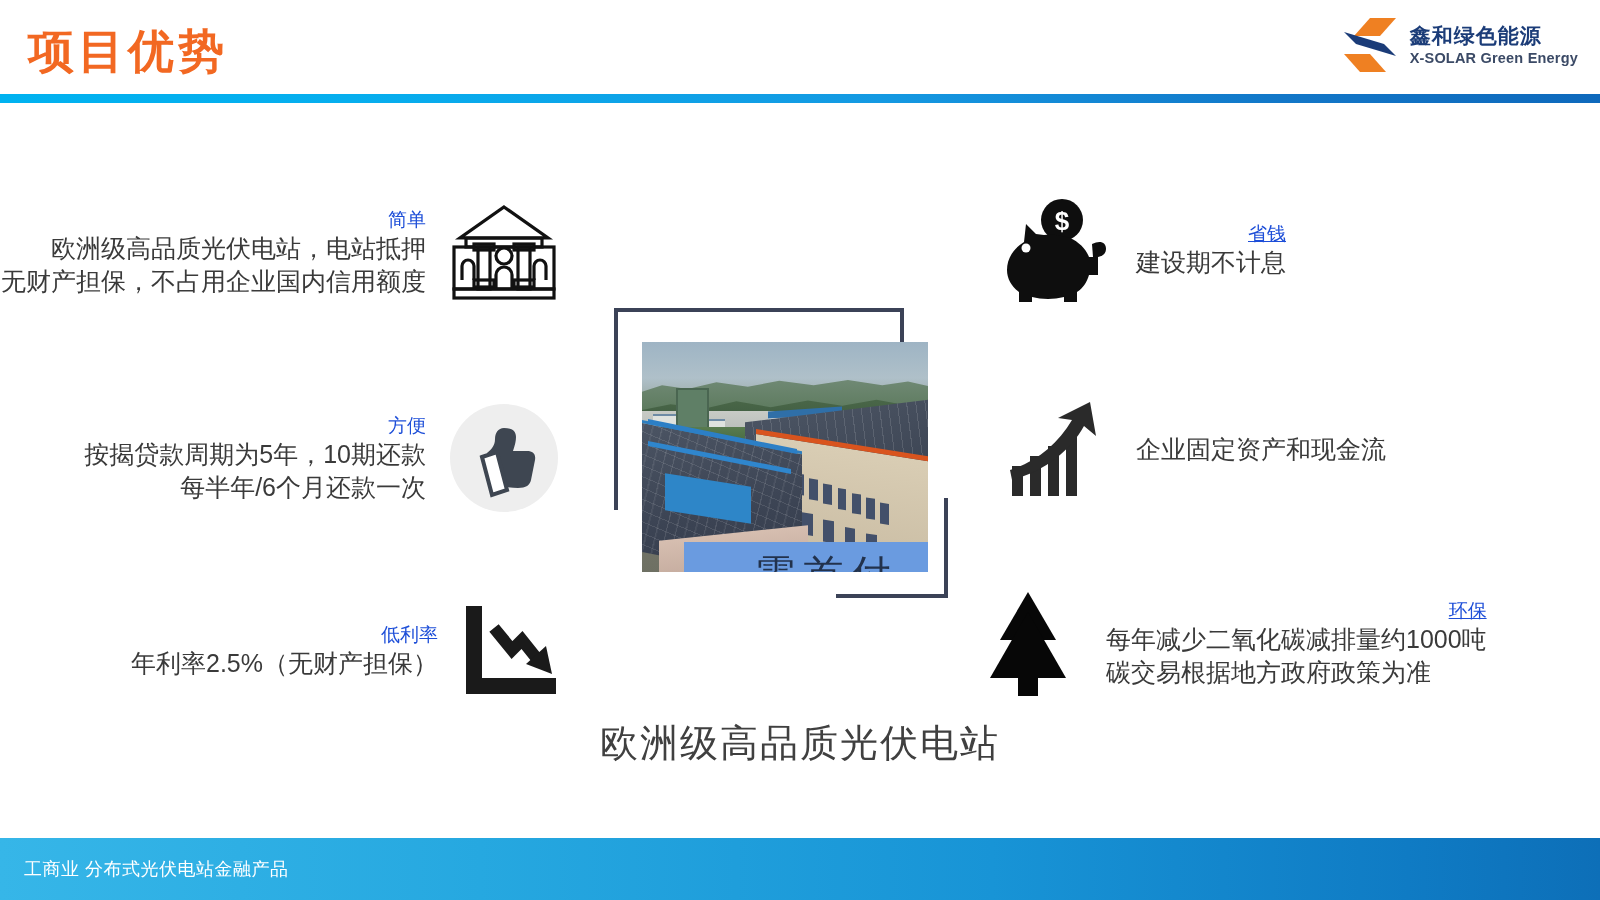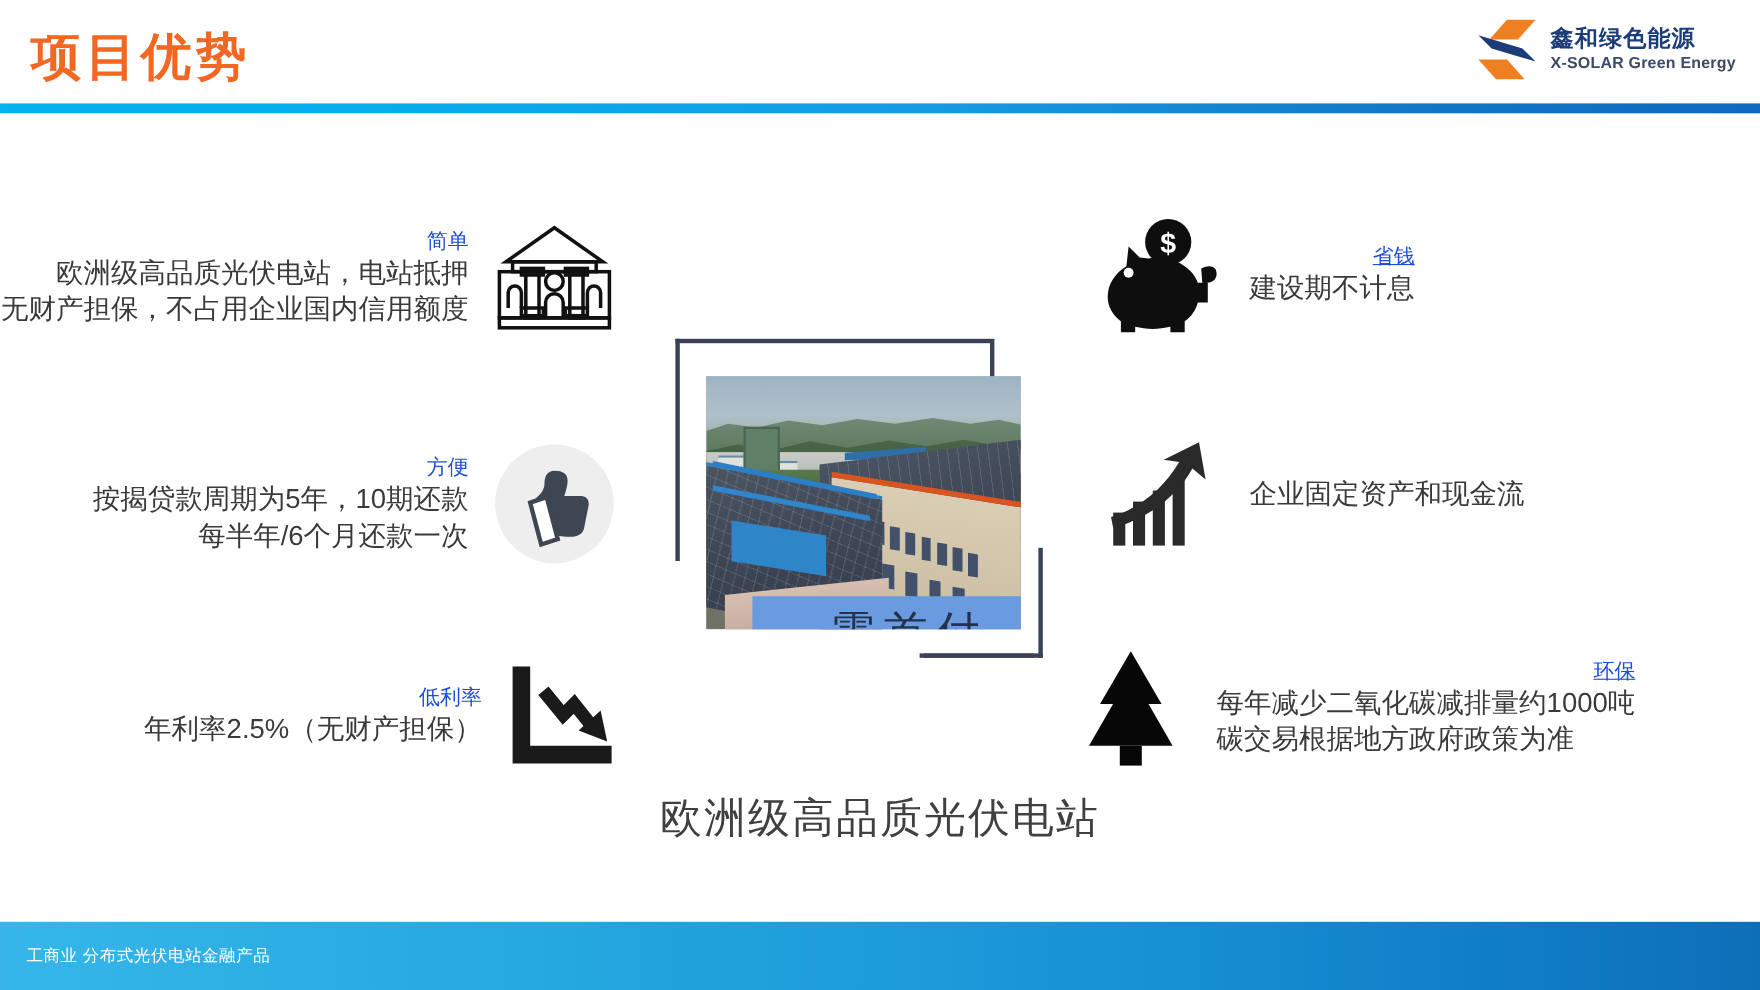--- a/index.html
+++ b/index.html
@@ -110,21 +110,21 @@
     position:absolute;left:600px;top:718px;width:392px;text-align:center;
     font-size:38px;color:#404040;letter-spacing:2px;white-space:nowrap;
   }
 
   
   .footer{
     position:absolute;left:0;bottom:0;width:1600px;height:62px;
     background:linear-gradient(90deg,#36B6E8 0%,#26A8E0 30%,#1894D6 62%,#0F7BC4 88%,#0D6FB8 100%);
     display:flex;align-items:center;
   }
-  .footer-text{color:#FFFFFF;font-size:15px;margin-left:24px;letter-spacing:.5px;}
+  .footer-text{color:#FFFFFF;font-size:18px;margin-left:24px;letter-spacing:.5px;}
 </style>
 </head>
 <body>
 
 <div class="slide">
 
   <div class="page-title">项目优势</div>
 
   <div class="logo">
     <div class="logo-mark">

